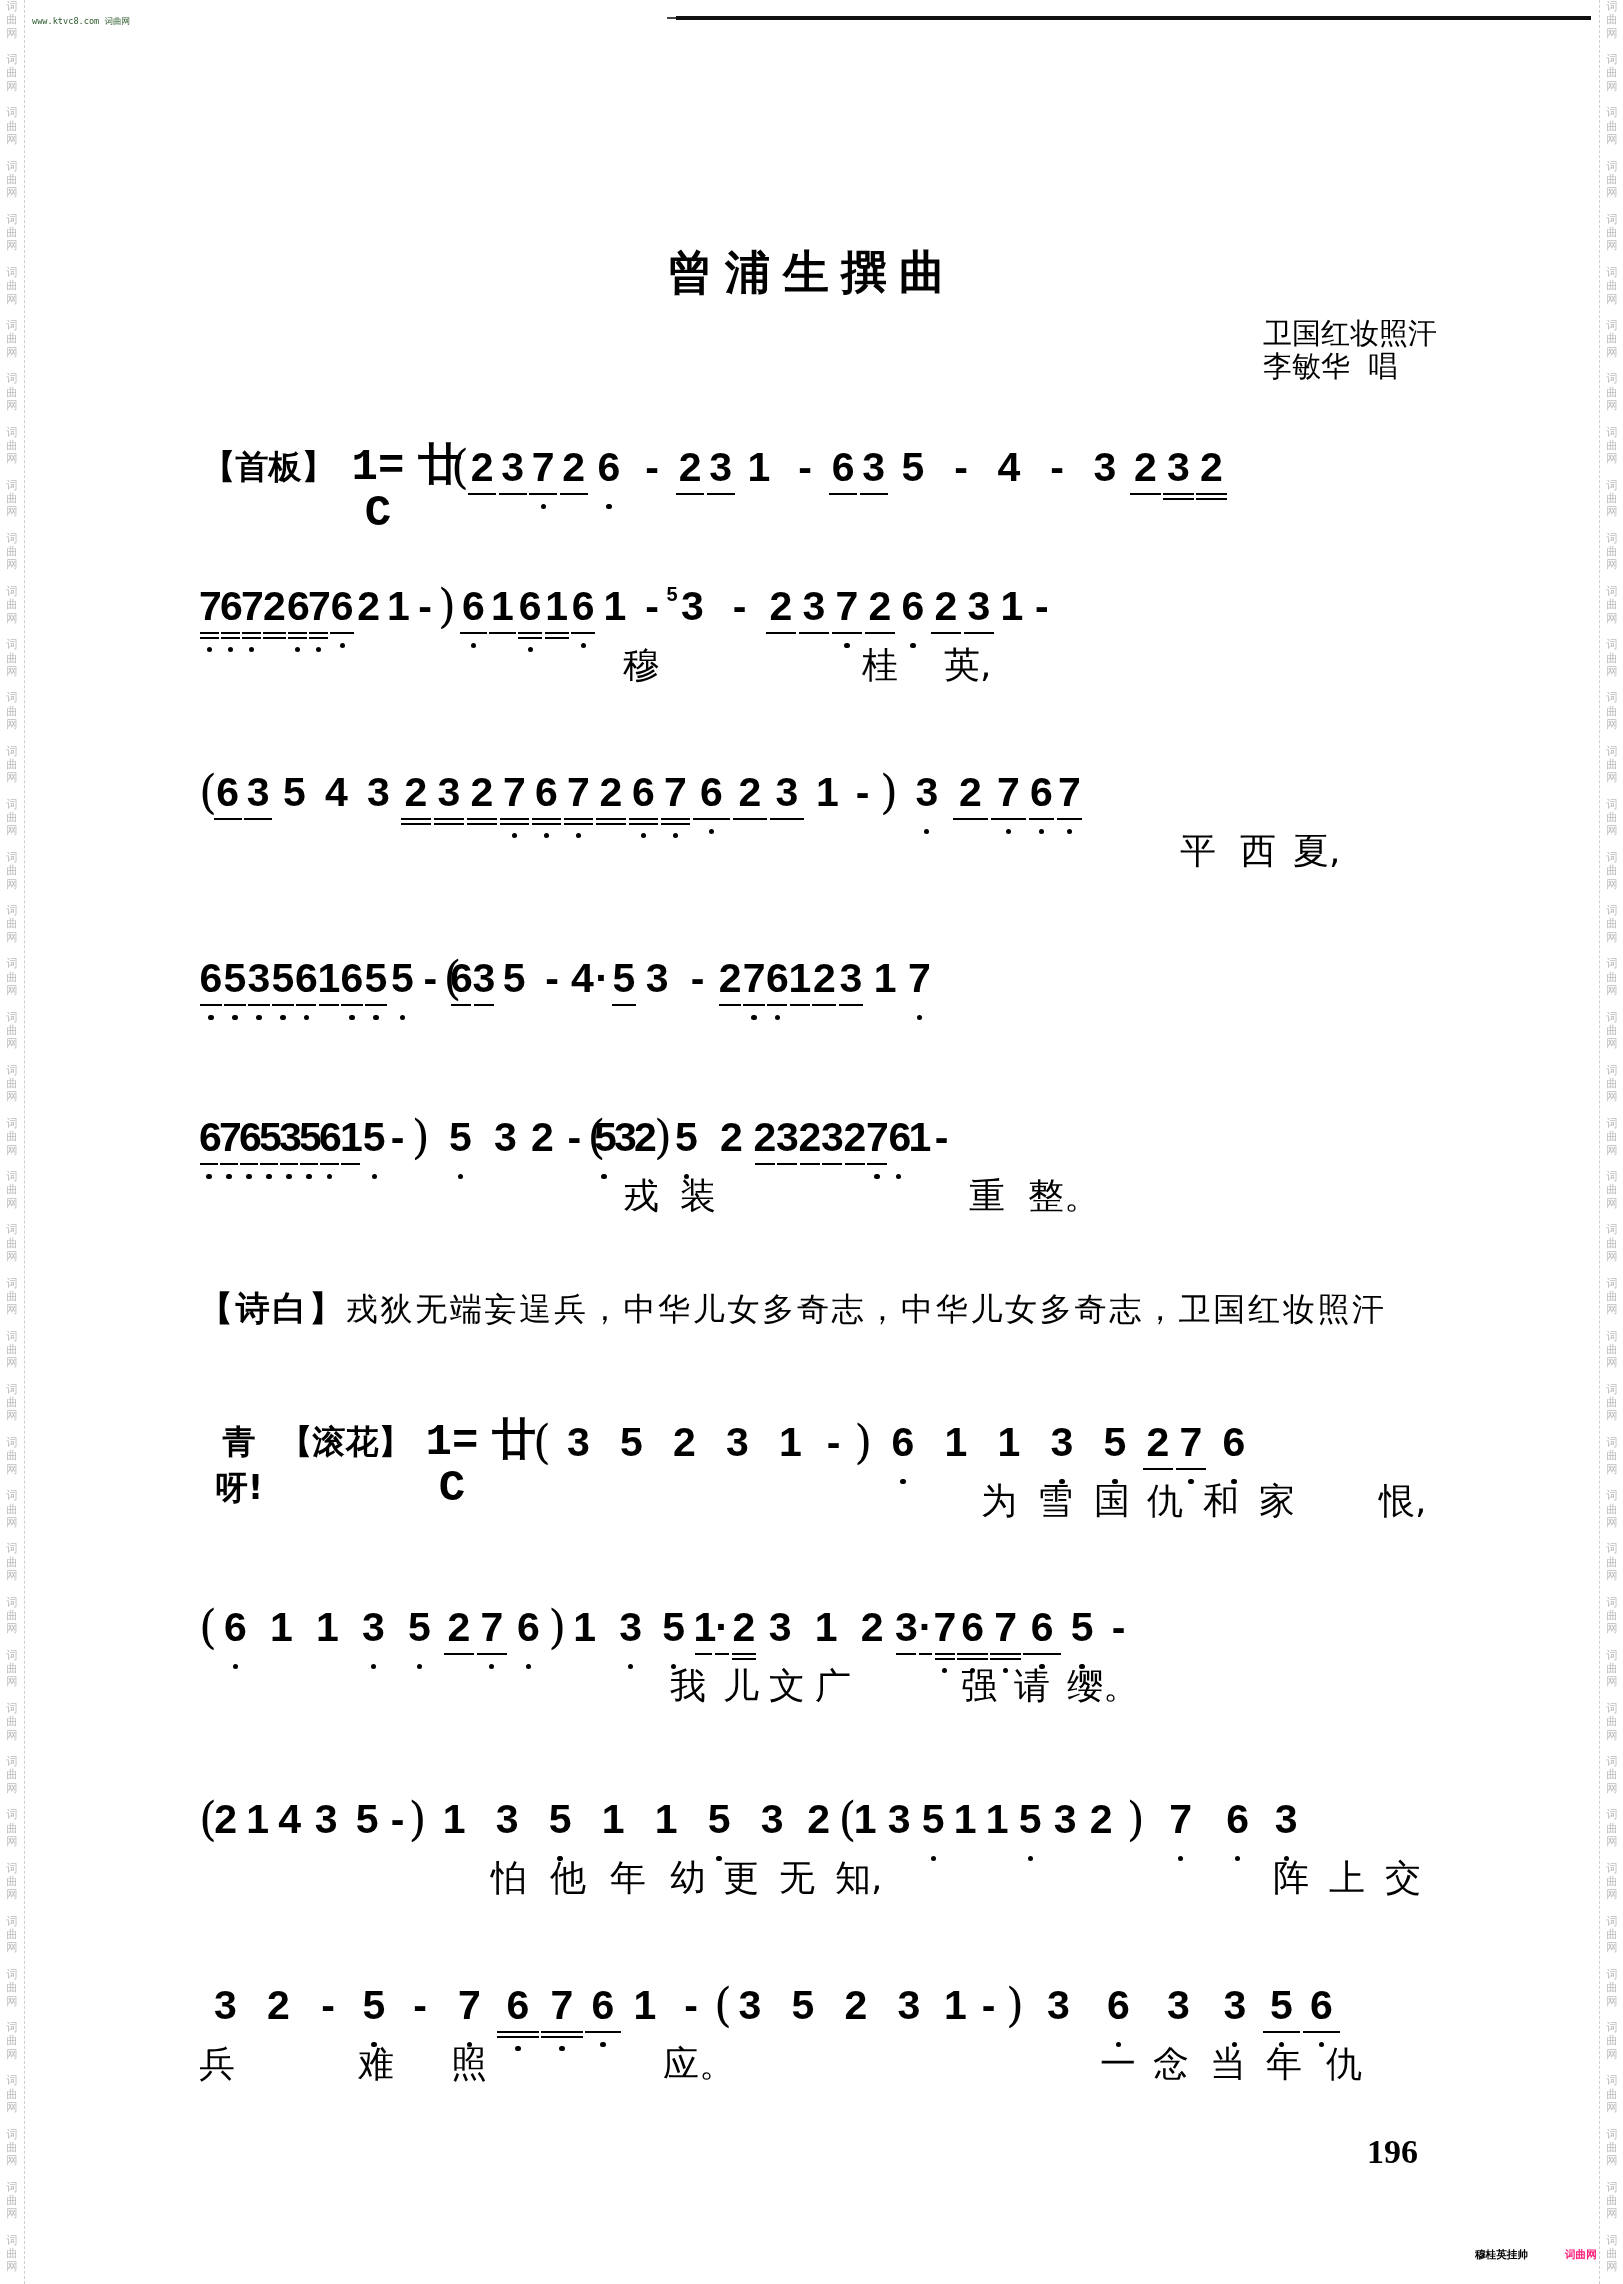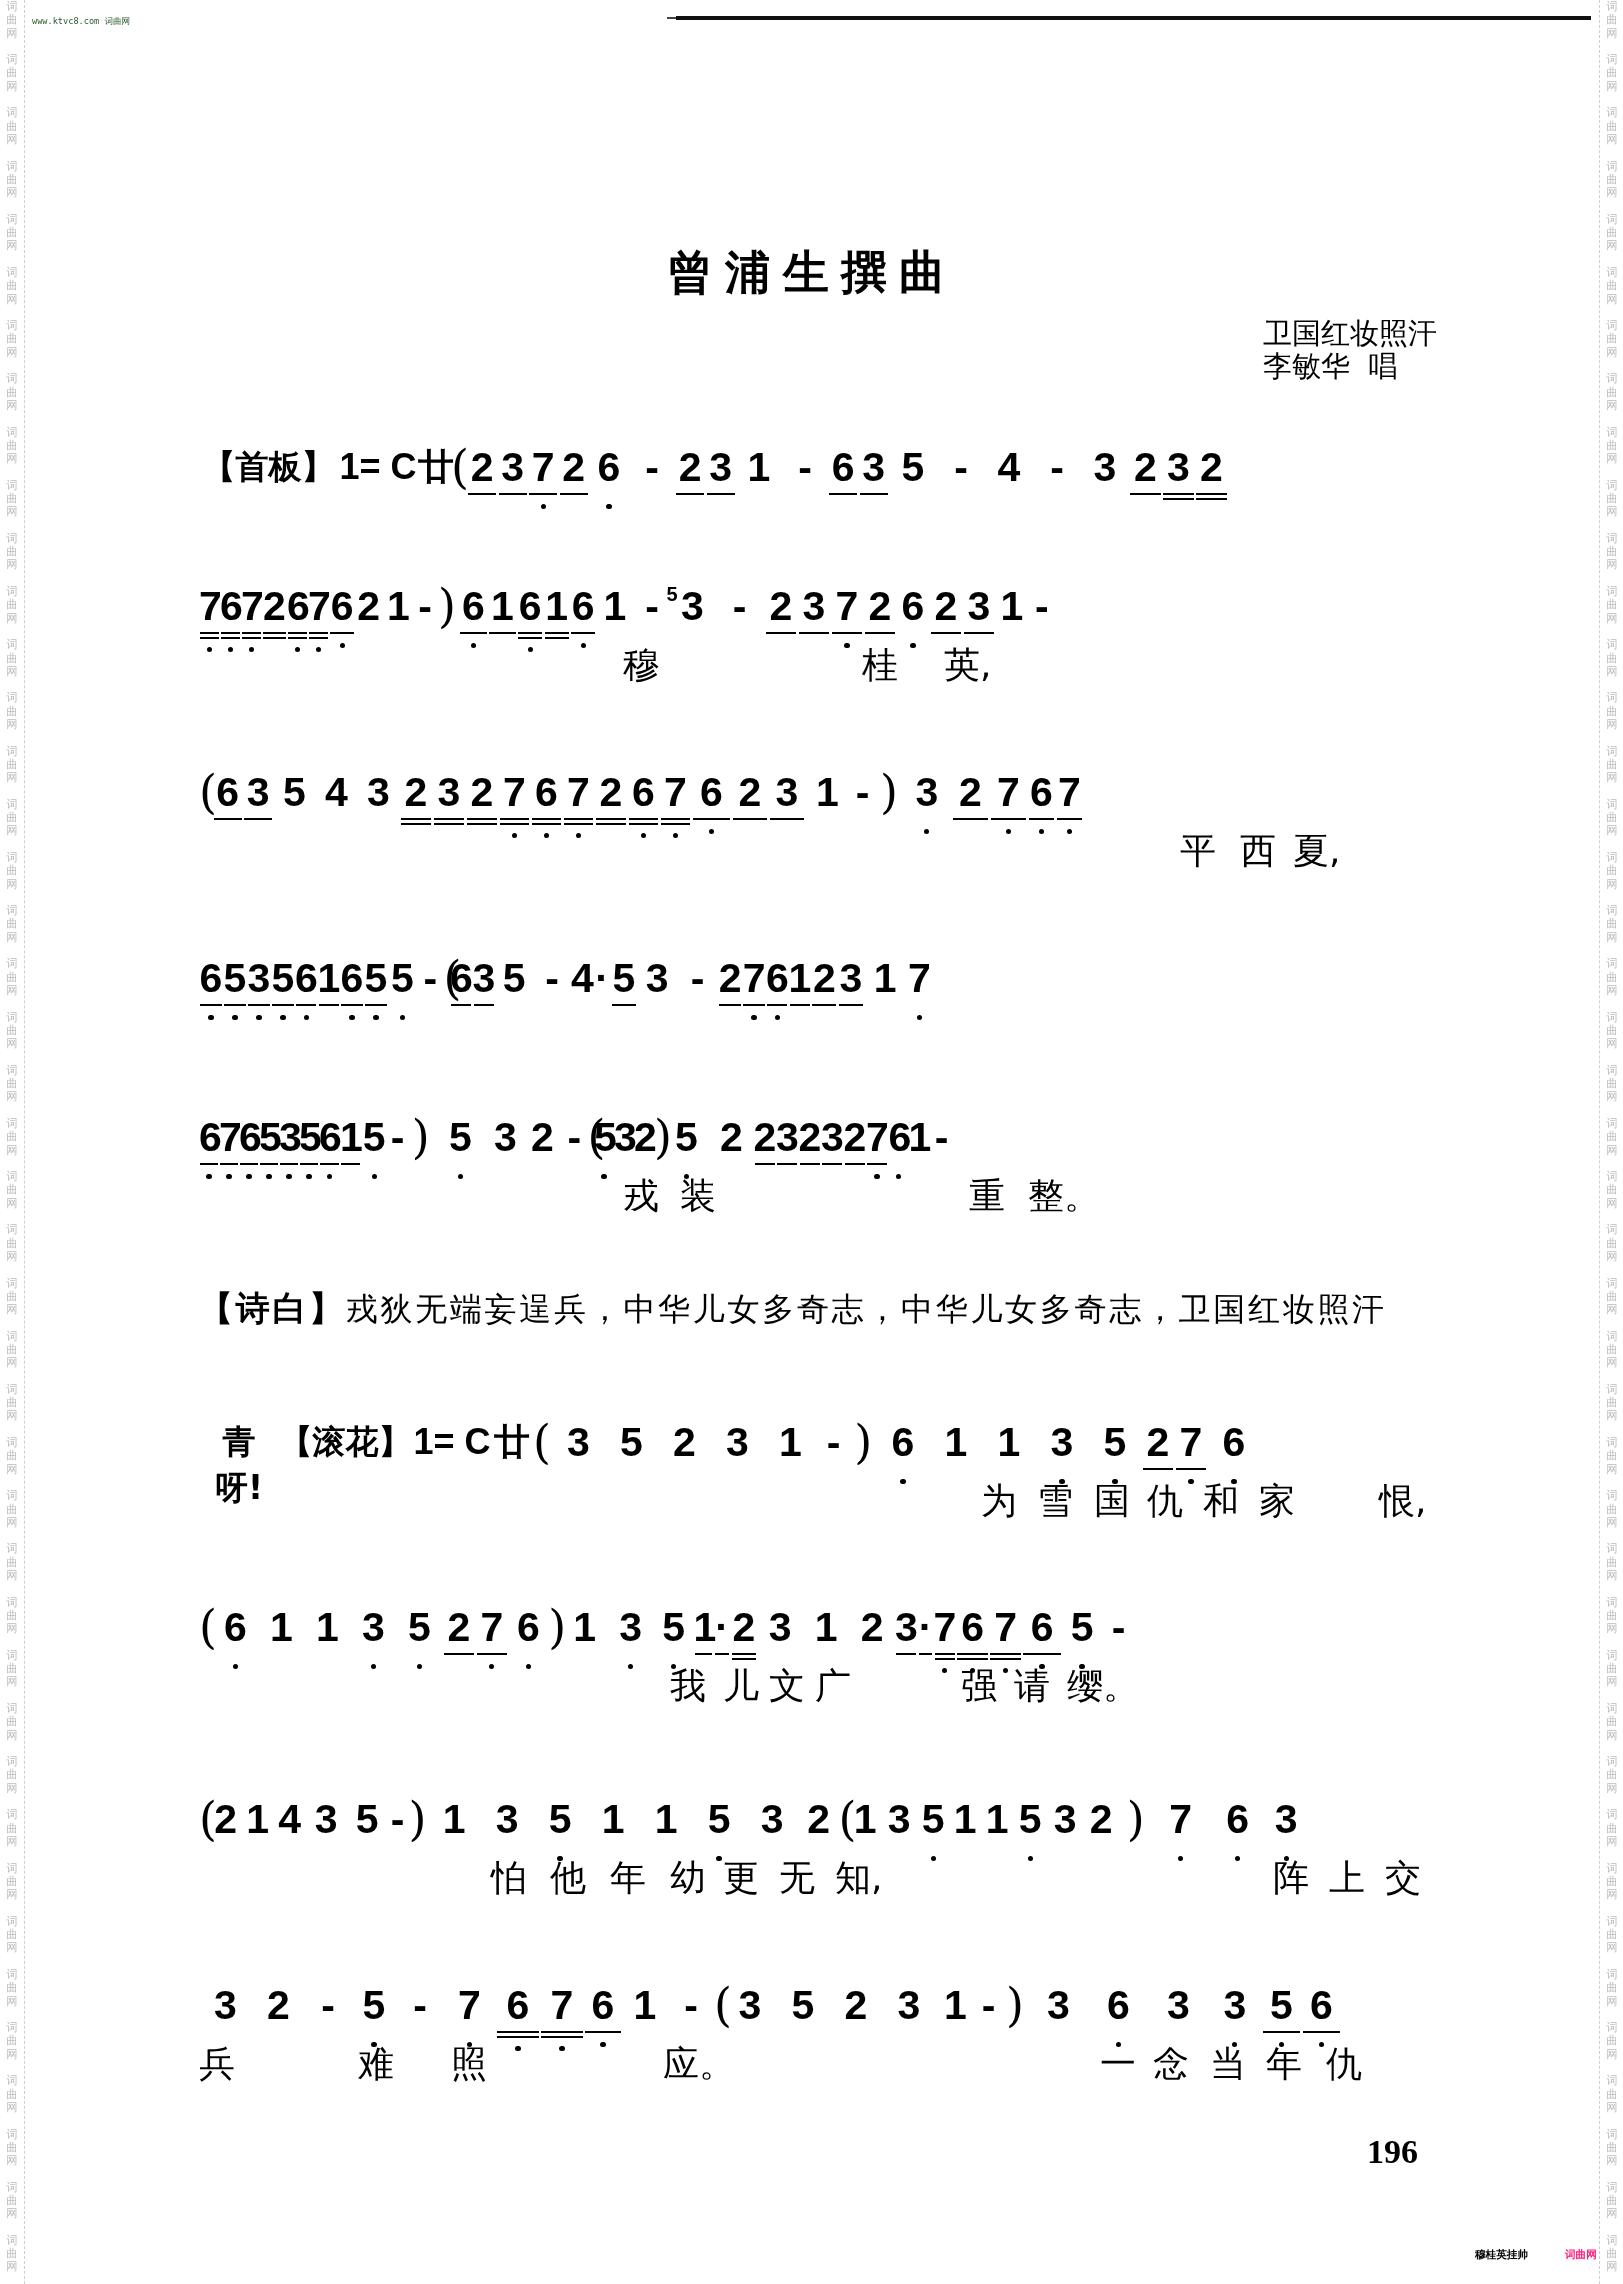--- a/index.html
+++ b/index.html
@@ -23,21 +23,21 @@
     font-size:46px; font-weight:bold; letter-spacing:12px; }
   .credits { position:absolute; left:1263px; top:317px; font-size:29px; line-height:33px; }
   .credits div { white-space:pre; }
 
   .line { position:absolute; left:199px; width:1259px; }
   .notes { position:relative; height:73px; display:flex; align-items:flex-end;
     font-family:"Liberation Sans", sans-serif; font-weight:bold; font-size:41px; }
   .tok { position:relative; display:inline-block; text-align:center;
     line-height:46px; height:53px; }
   .tok.label { font-family:"DejaVu Sans", sans-serif; font-size:33px; font-weight:bold; }
-  .tok.key { font-family:Liberation Sans, sans-serif; font-size:36px; }
+  .tok.key { font-family:Liberation Mono, monospace; font-size:44px; }
   .tok .u1 { position:absolute; left:1.3px; right:1.3px; top:49px; height:2px; background:#000; }
   .tok .u2 { position:absolute; left:1.3px; right:1.3px; top:54px; height:2px; background:#000; }
   .tok .dot { position:absolute; left:50%; margin-left:-2.7px; width:5.3px; height:5.3px;
     border-radius:50%; background:#000; }
   .tok .dot.d1 { top:60px; }
   .tok .dot.d2 { top:64px; }
   .tok .grace { position:absolute; left:-4px; top:-12px; font-size:20px; }
   .paren { font-family:"DejaVu Serif", serif; font-weight:normal; font-size:46px; }
   .lyrics { position:relative; height:53px; font-size:36px; }
   .lyrics span { position:absolute; top:5.3px; }

